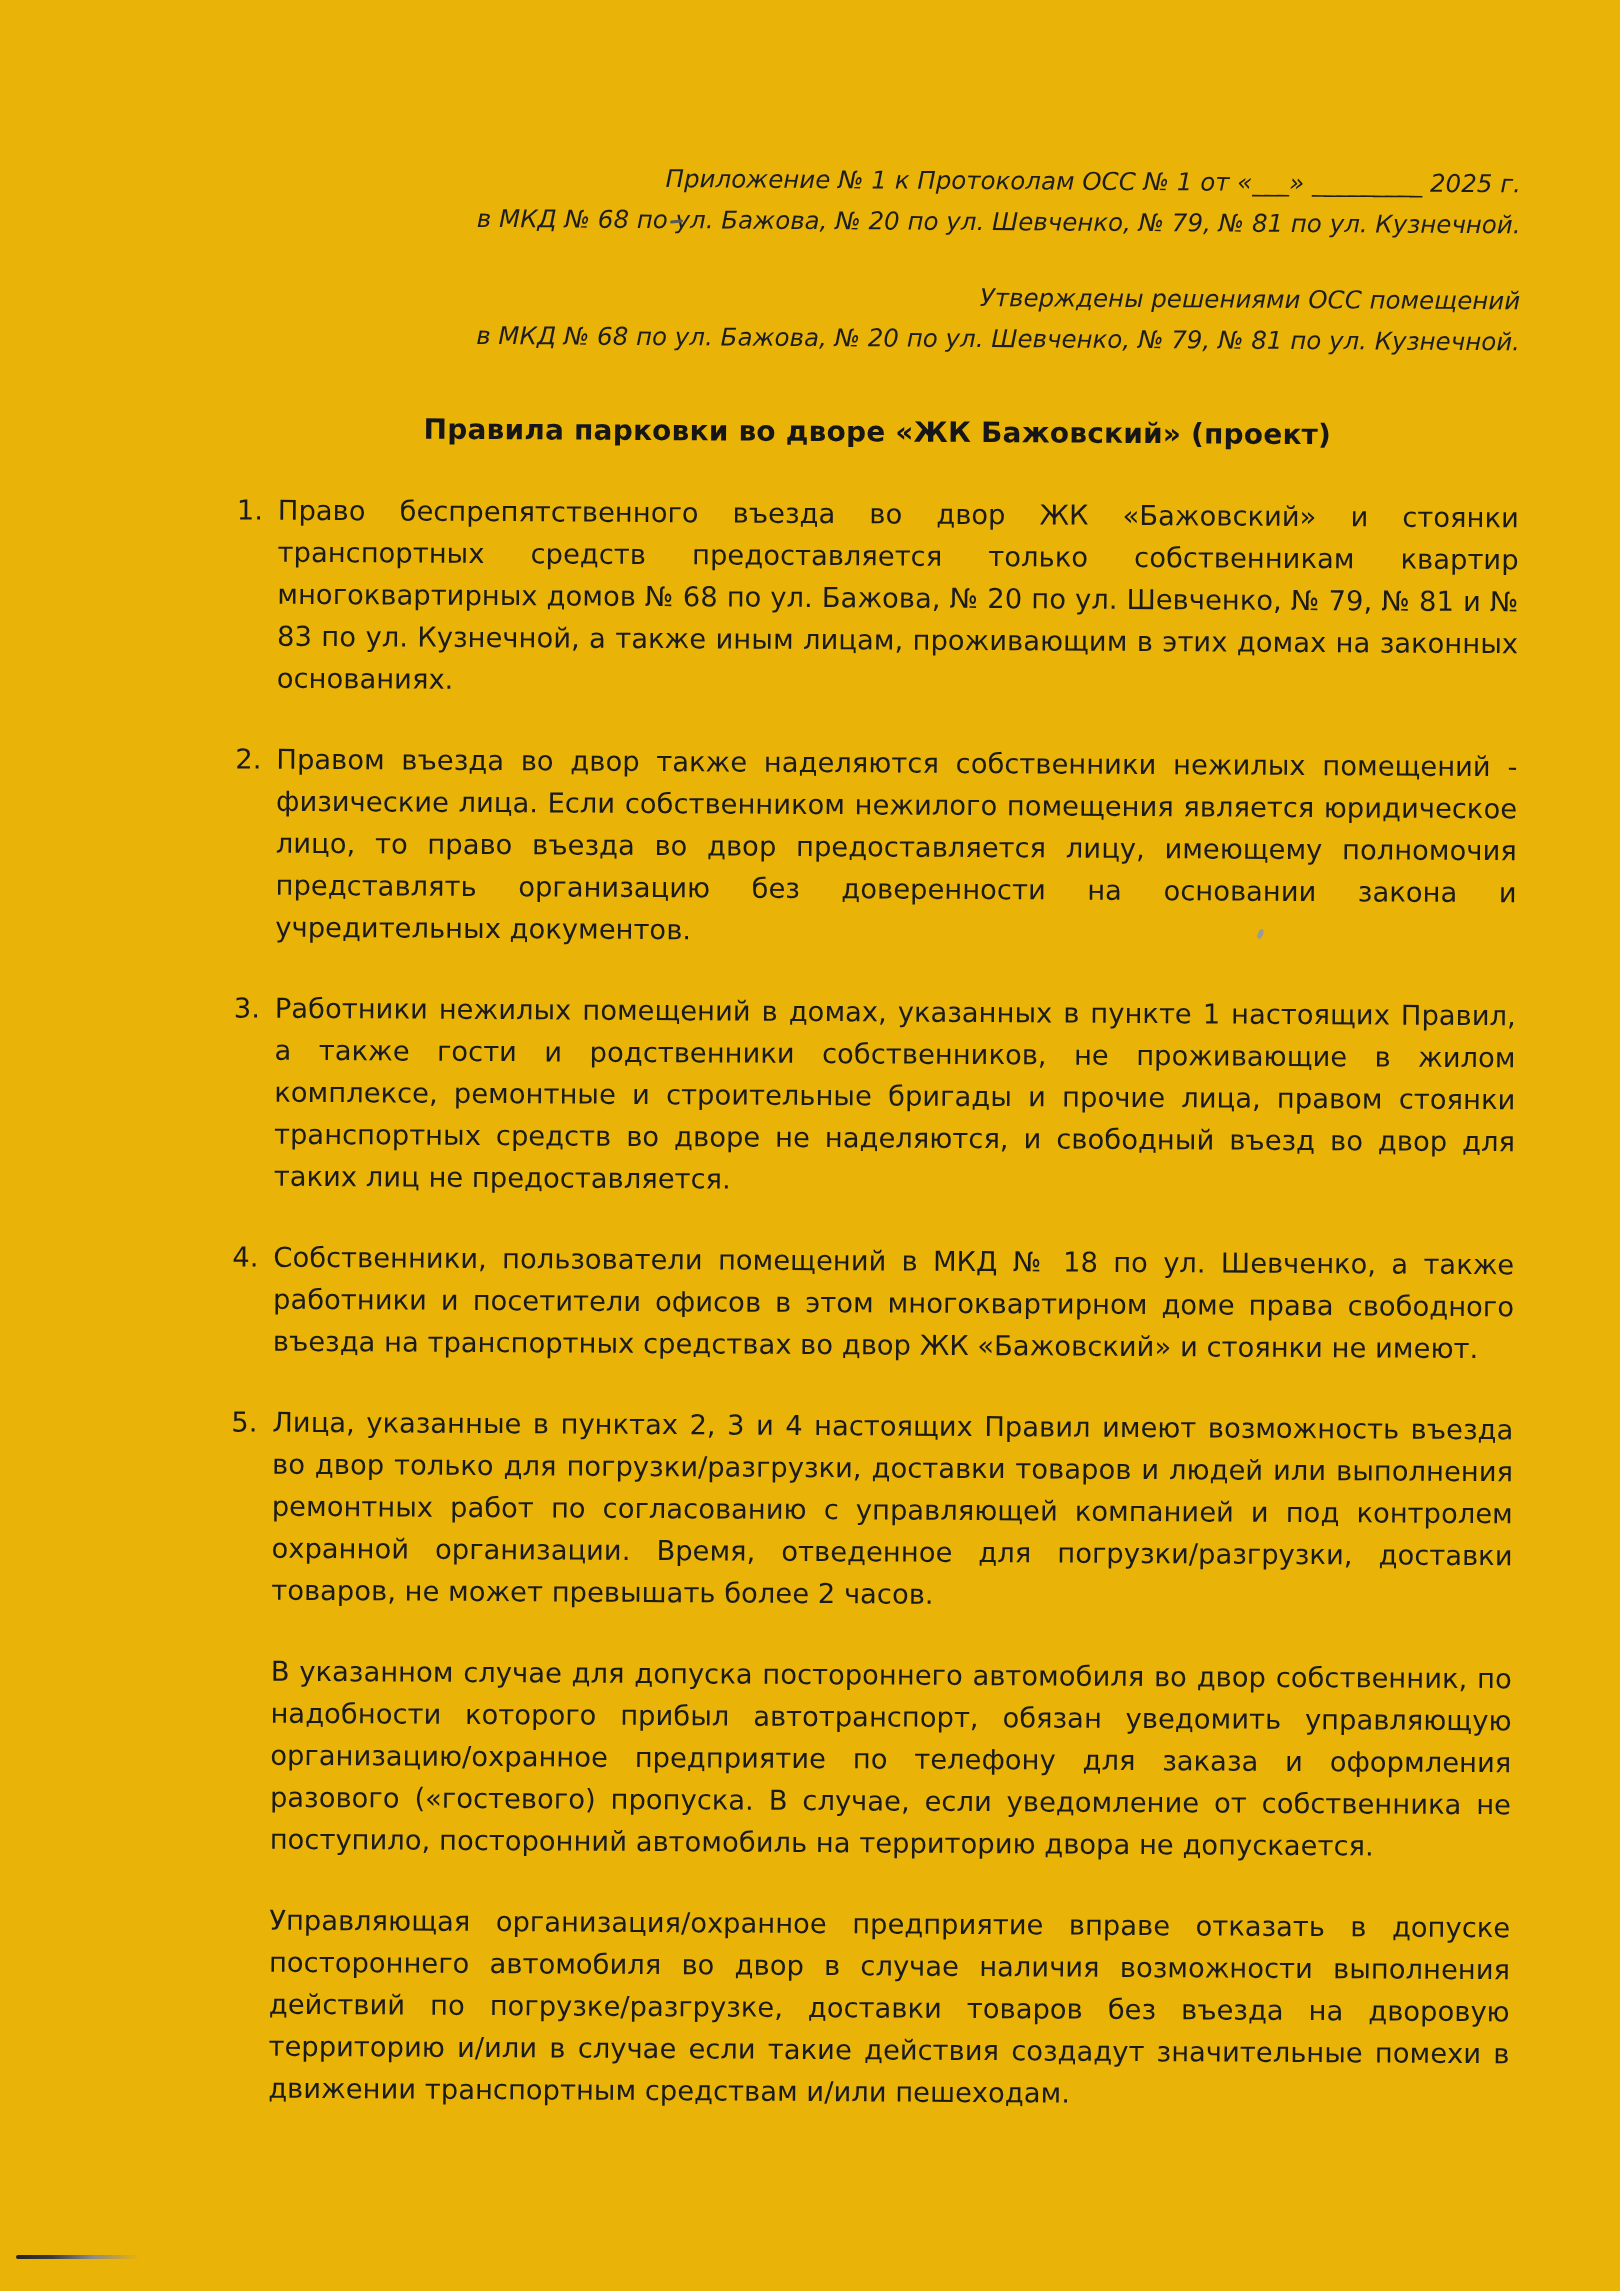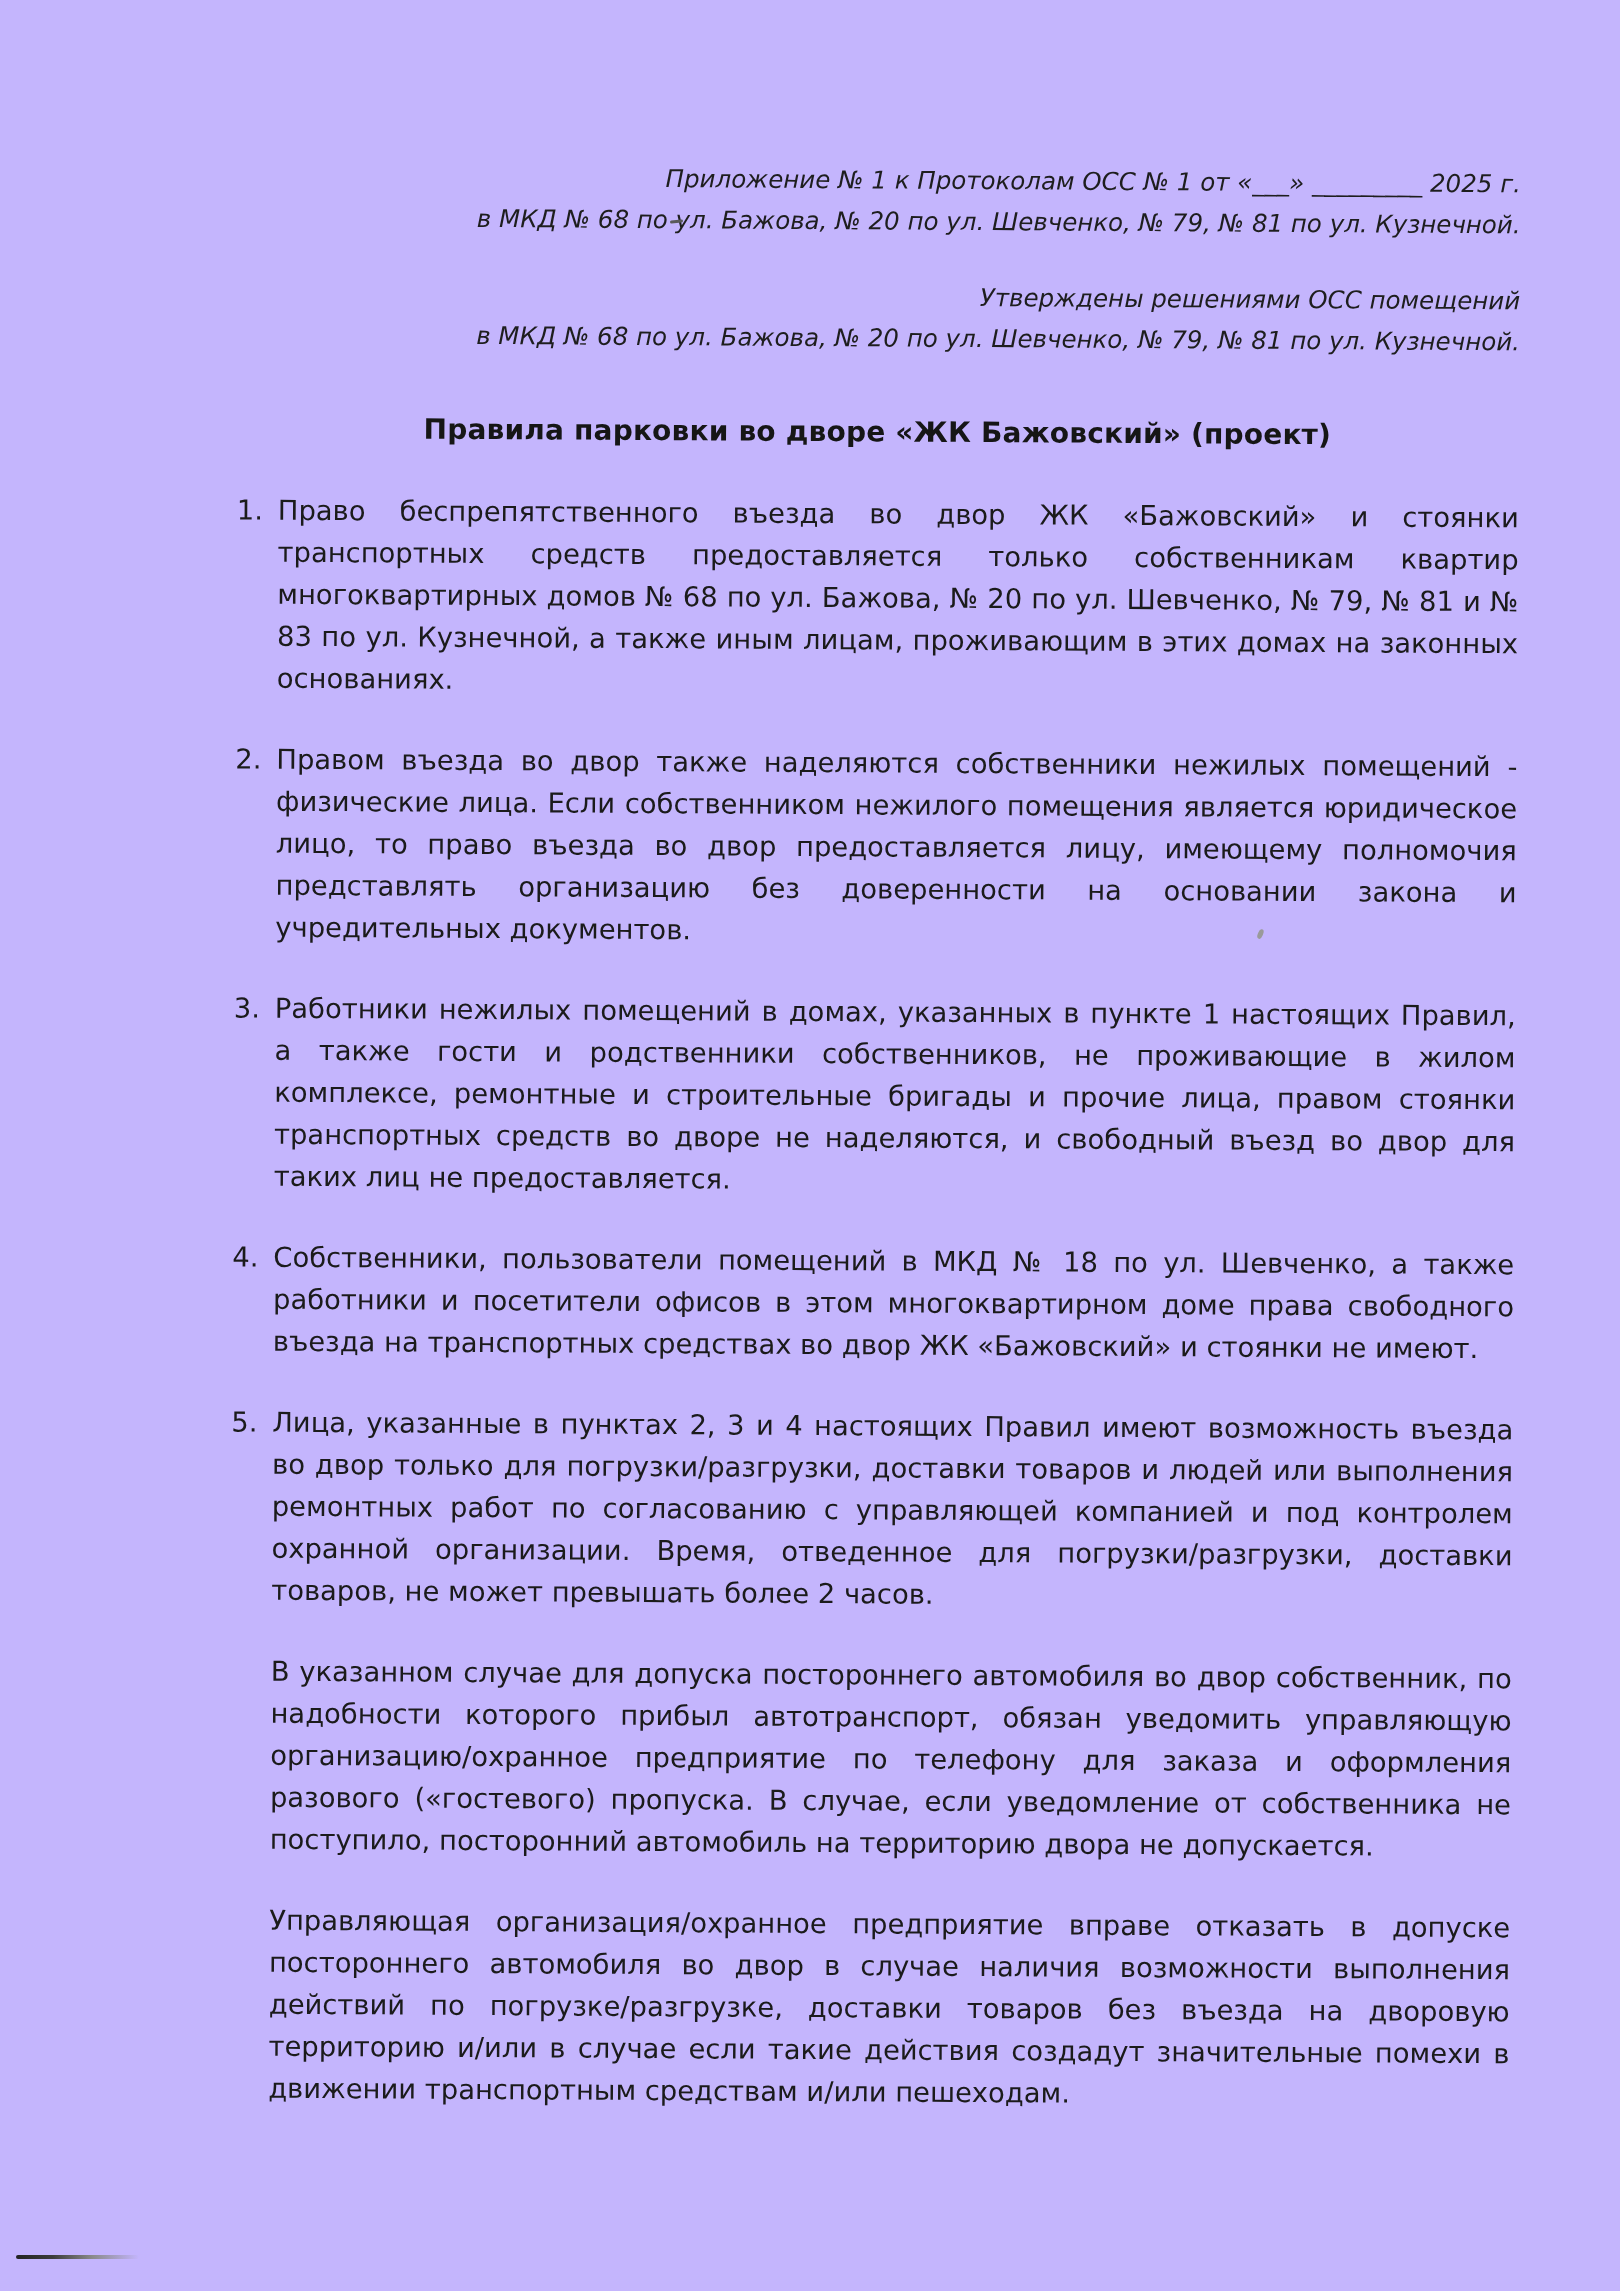--- a/index.html
+++ b/index.html
@@ -5,21 +5,21 @@
   html, body {
     margin: 0;
     padding: 0;
     background: #e8e8e8;
   }
   .page {
     position: relative;
     width: 1620px;
     height: 2292px;
     margin: 0 auto;
-    background: #c4b5fd;
+    background: #eab308;
     overflow: hidden;
     font-family: "DejaVu Sans", sans-serif;
     color: #1b1b1b;
   }
   .content {
     position: absolute;
     left: 0;
     top: 0;
     width: 1620px;
     box-sizing: border-box;

